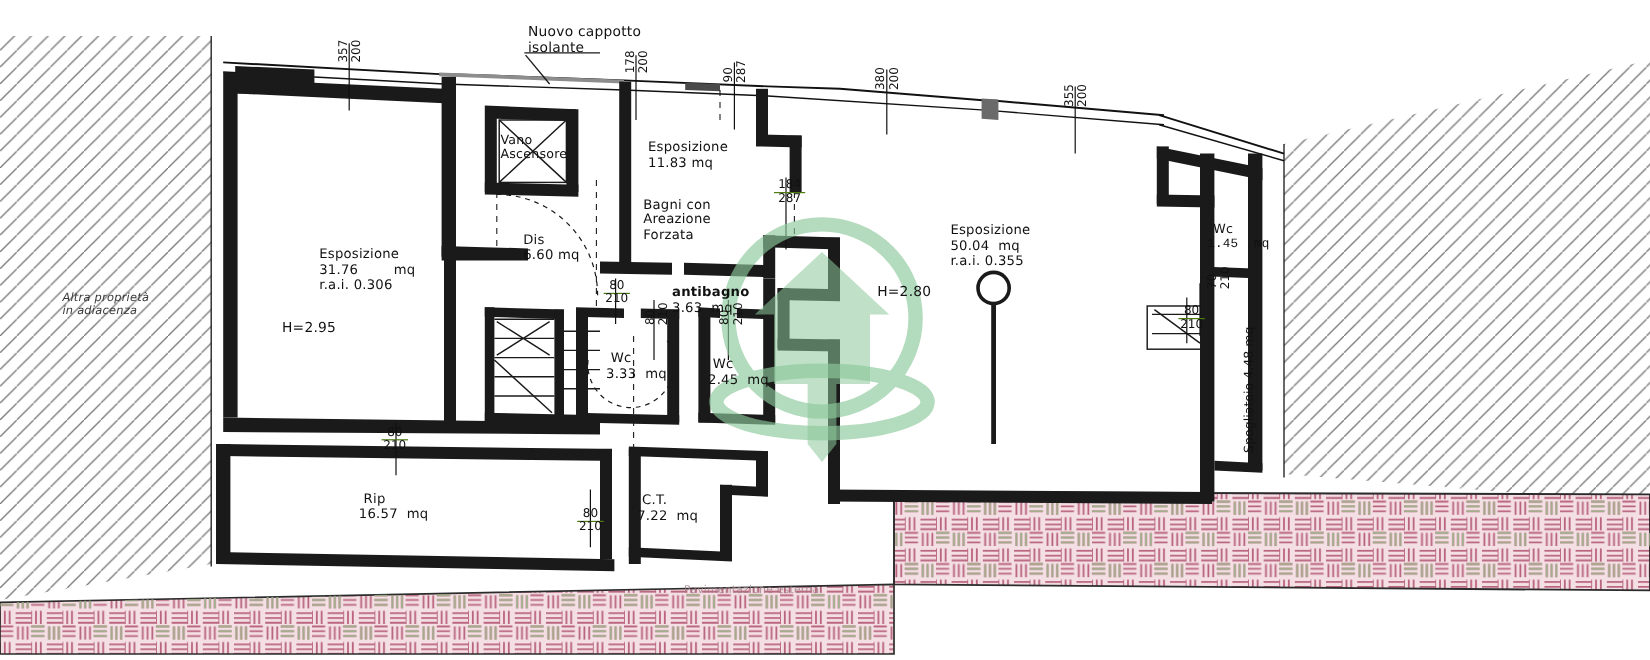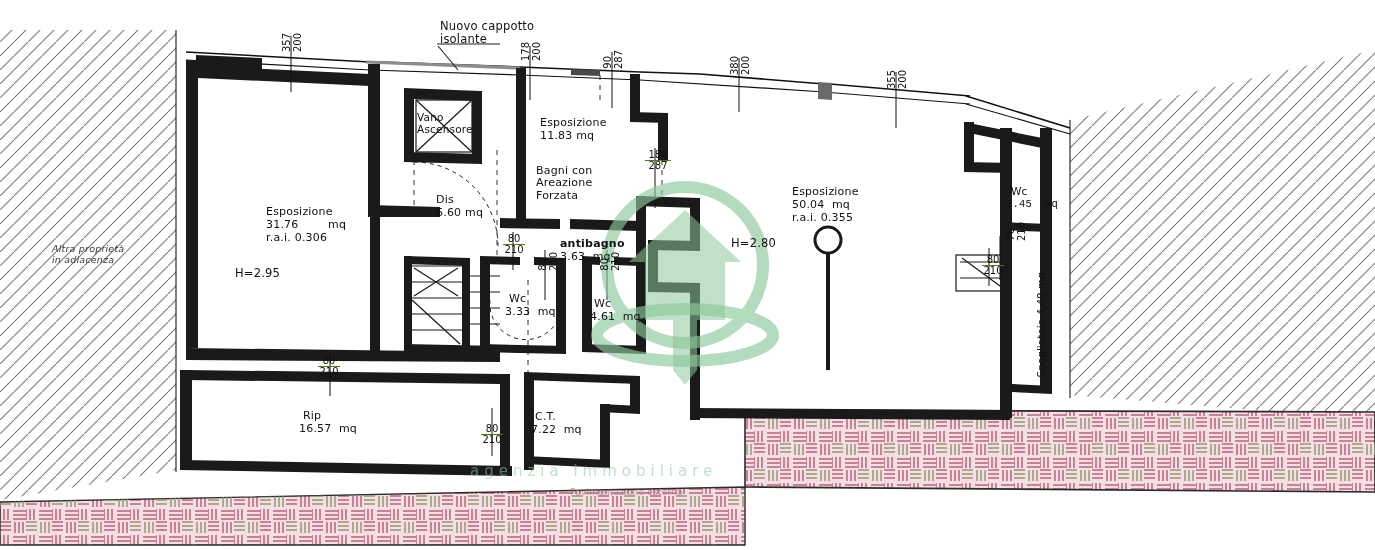--- a/index.html
+++ b/index.html
@@ -221,21 +221,20 @@
     </g>
   </svg>
 
   <svg class="wm" style="left:565px;top:170px;" width="240" height="230" viewBox="0 0 240 230">
     <g fill="none" stroke="#8cc89a" stroke-width="12" opacity="0.65">
       <circle cx="120" cy="95" r="78"></circle>
       <ellipse cx="120" cy="165" rx="88" ry="26"></ellipse>
     </g>
     <path d="M 120 40 L 176 92 L 160 92 L 160 150 L 132 150 L 132 200 L 120 215 L 108 200 L 108 150 L 80 150 L 80 92 L 64 92 Z" fill="#8cc89a" opacity="0.55"></path>
   </svg>
-  <div class="wmsub" style="left:470px;top:462px;">agenzia immobiliare</div>
 
   <div class="lbl note" style="left:440px;top:20px;">Nuovo cappotto
 isolante</div>
 
   <div class="lbl hatchnote" style="left:52px;top:244px;">Altra proprietà
 in adiacenza</div>
 
   <div class="lbl room" style="left:266px;top:206px;">Esposizione</div>
   <div class="lbl room" style="left:266px;top:219px;">31.76        mq</div>
   <div class="lbl room" style="left:266px;top:232px;">r.a.i. 0.306</div>
@@ -254,21 +253,21 @@
   <div class="lbl room" style="left:436px;top:194px;">Dis</div>
   <div class="lbl room" style="left:436px;top:207px;">6.60 mq</div>
 
   <div class="lbl room" style="left:560px;top:238px;font-weight:bold;">antibagno</div>
   <div class="lbl room" style="left:560px;top:251px;">3.63  mq</div>
 
   <div class="lbl room" style="left:509px;top:293px;">Wc</div>
   <div class="lbl room" style="left:505px;top:306px;">3.33  mq</div>
 
   <div class="lbl room" style="left:594px;top:298px;">Wc</div>
-  <div class="lbl room" style="left:590px;top:311px;">4.61  mq</div>
+  <div class="lbl room" style="left:590px;top:311px;">2.45  mq</div>
 
   <div class="lbl room" style="left:792px;top:186px;">Esposizione</div>
   <div class="lbl room" style="left:792px;top:199px;">50.04  mq</div>
   <div class="lbl room" style="left:792px;top:212px;">r.a.i. 0.355</div>
   <div class="lbl hnote" style="left:731px;top:237px;">H=2.80</div>
 
   <div class="lbl roomsm" style="left:1011px;top:186px;">Wc</div>
   <div class="lbl roomsm" style="left:1006px;top:199px;font-family:Liberation Mono, monospace;">1.45  mq</div>
 
   <div class="vertroom" style="left:1036px;top:272px;">Spogliatoio

